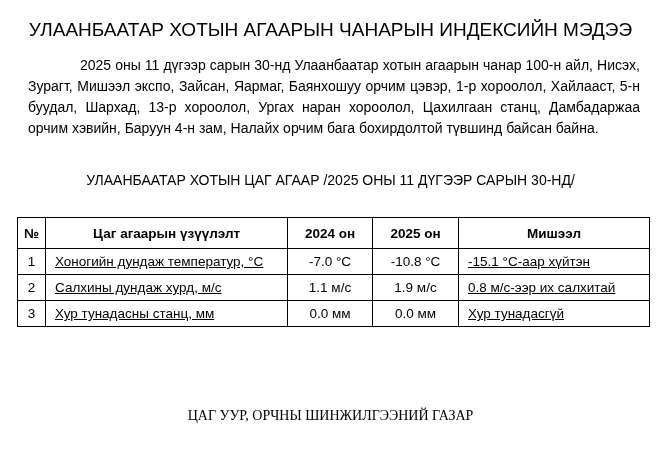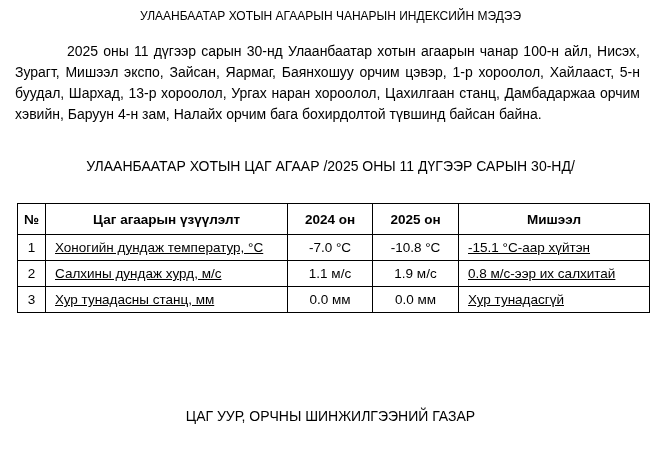--- a/index.html
+++ b/index.html
@@ -7,29 +7,29 @@
     width: 661px; height: 464px;
     background: #ffffff;
     color: #000000;
     font-family: "Liberation Sans", sans-serif;
     font-size: 14px;
     overflow: hidden;
   }
   .page { position: relative; width: 661px; height: 464px; }
 
   .doc-title {
-    padding-top: 8px;
+    padding-top: 22px;
     text-align: center;
-    font-size: 12px;
+    font-size: 19px;
     line-height: 16px;
     white-space: nowrap;
   }
 
   .intro {
-    margin: 17px 21px 0 15px;
+    margin: 17px 21px 0 28px;
     text-align: justify;
     text-indent: 52px;
     line-height: 21px;
     font-size: 14px;
   }
 
   .section-subtitle {
     margin-top: 33px;
     text-align: center;
     font-size: 14px;
@@ -59,20 +59,21 @@
   .c-center { text-align: center; }
   .c-left   { text-align: left; padding-left: 9px !important; text-decoration: underline; }
 
   .footer {
     position: absolute;
     left: 0; right: 0;
     top: 406px;
     text-align: center;
     font-size: 14px;
     line-height: 20px;
+    font-family: Liberation Serif, serif;
   }
 </style>
 </head>
 <body>
 
 <div class="page">
 
   <div class="doc-title">УЛААНБААТАР ХОТЫН АГААРЫН ЧАНАРЫН ИНДЕКСИЙН МЭДЭЭ</div>
 
   <div class="intro">2025 оны 11 дүгээр сарын 30-нд Улаанбаатар хотын агаарын чанар 100-н айл, Нисэх, Зурагт, Мишээл экспо, Зайсан, Яармаг, Баянхошуу орчим цэвэр, 1-р хороолол, Хайлааст, 5-н буудал, Шархад, 13-р хороолол, Ургах наран хороолол, Цахилгаан станц, Дамбадаржаа орчим хэвийн, Баруун 4-н зам, Налайх орчим бага бохирдолтой түвшинд байсан байна.</div>

